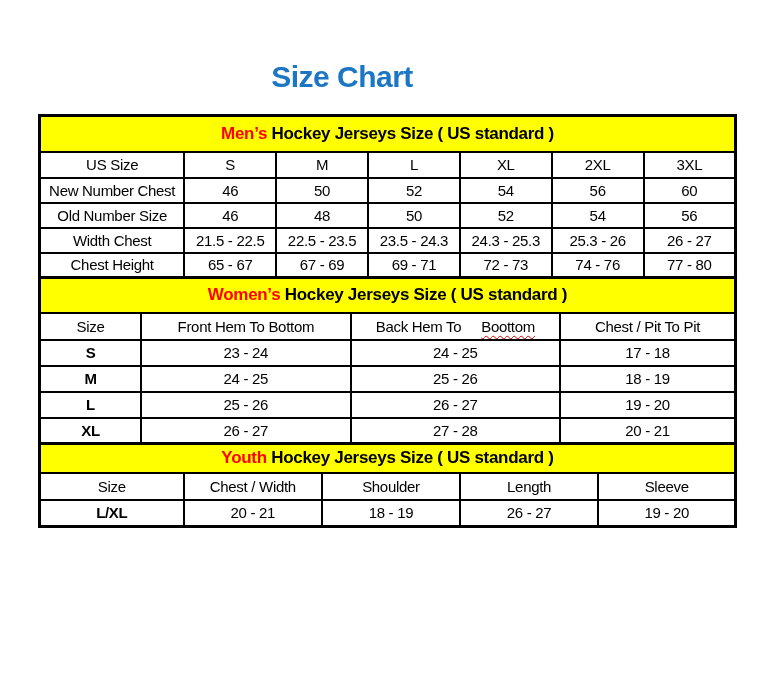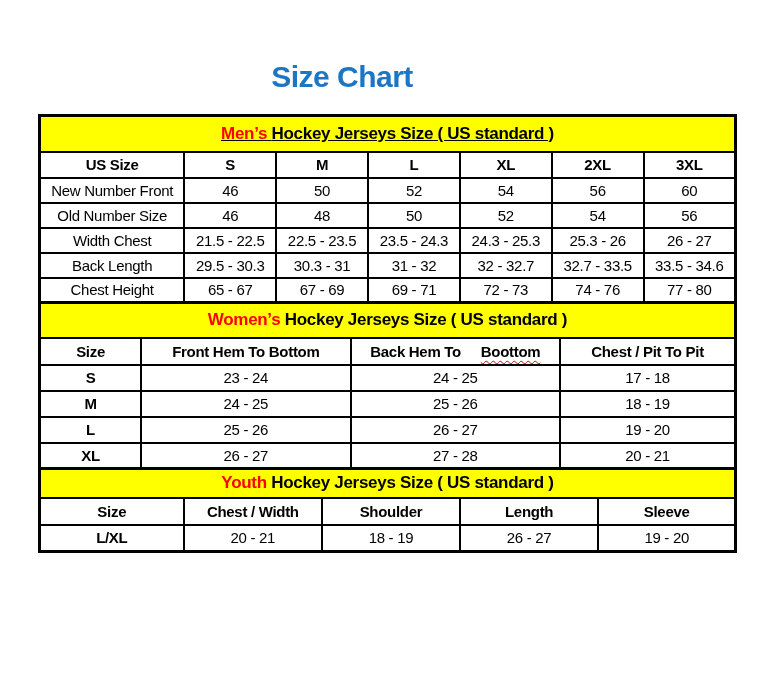--- a/index.html
+++ b/index.html
@@ -40,25 +40,25 @@
     letter-spacing: -0.3px;
     overflow: hidden;
     white-space: nowrap;
   }
   tr.r-band th {
     background: #ffff00;
     font-size: 17px;
     font-weight: bold;
   }
   tr.r-band .hl { color: #ff0000; }
-  tr.r-head th { font-weight: bold; }
+  tr.r-head th { font-weight: normal; }
   td { font-weight: normal; }
   td.szb { font-weight: bold; }
   
-  .t-mens  tr.r-band { height: 36px; text-decoration: underline; }
+  .t-mens  tr.r-band { height: 36px; }
   .t-mens  tr.r-head { height: 26px; }
   .t-mens  tr.r-data { height: 25px; }
   .t-wmns  tr.r-band { height: 35px; margin-top: 28px; }
   .t-wmns  tr.r-head { height: 27px; }
   .t-wmns  tr.r-data { height: 26px; }
   .t-yth   tr.r-band { height: 29px; }
   .t-yth   tr.r-head { height: 27px; }
   .t-yth   tr.r-data { height: 27px; }
   .misspell {
     text-decoration-line: underline;
@@ -94,21 +94,21 @@
       <tr class="r-head">
         <th>US Size</th>
         <th>S</th>
         <th>M</th>
         <th>L</th>
         <th>XL</th>
         <th>2XL</th>
         <th>3XL</th>
       </tr>
       <tr class="r-data">
-        <td>New Number Front</td>
+        <td>New Number Chest</td>
         <td>46</td>
         <td>50</td>
         <td>52</td>
         <td>54</td>
         <td>56</td>
         <td>60</td>
       </tr>
       <tr class="r-data">
         <td>Old Number Size</td>
         <td>46</td>
@@ -119,29 +119,20 @@
         <td>56</td>
       </tr>
       <tr class="r-data">
         <td>Width Chest</td>
         <td>21.5 - 22.5</td>
         <td>22.5 - 23.5</td>
         <td>23.5 - 24.3</td>
         <td>24.3 - 25.3</td>
         <td>25.3 - 26</td>
         <td>26 - 27</td>
-      </tr>
-      <tr class="r-data">
-        <td>Back Length</td>
-        <td>29.5 - 30.3</td>
-        <td>30.3 - 31</td>
-        <td>31 - 32</td>
-        <td>32 - 32.7</td>
-        <td>32.7 - 33.5</td>
-        <td>33.5 - 34.6</td>
       </tr>
       <tr class="r-data">
         <td>Chest Height</td>
         <td>65 - 67</td>
         <td>67 - 69</td>
         <td>69 - 71</td>
         <td>72 - 73</td>
         <td>74 - 76</td>
         <td>77 - 80</td>
       </tr>

